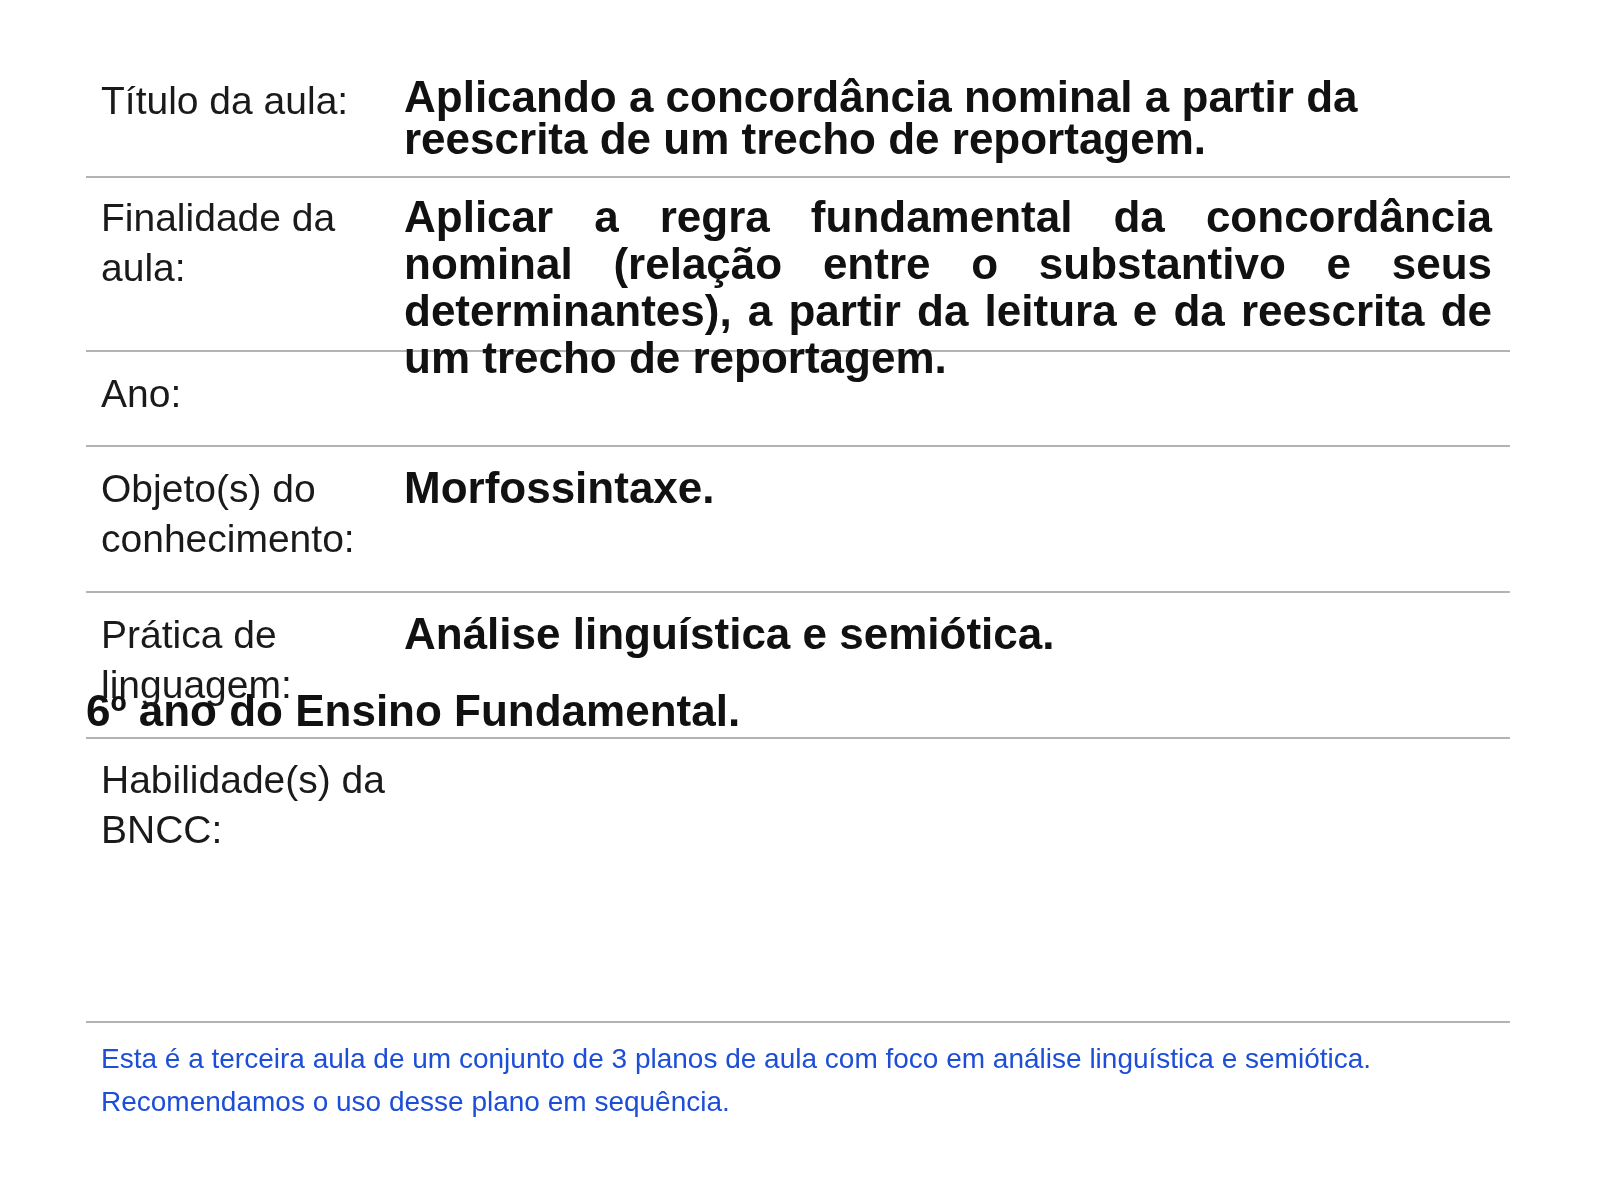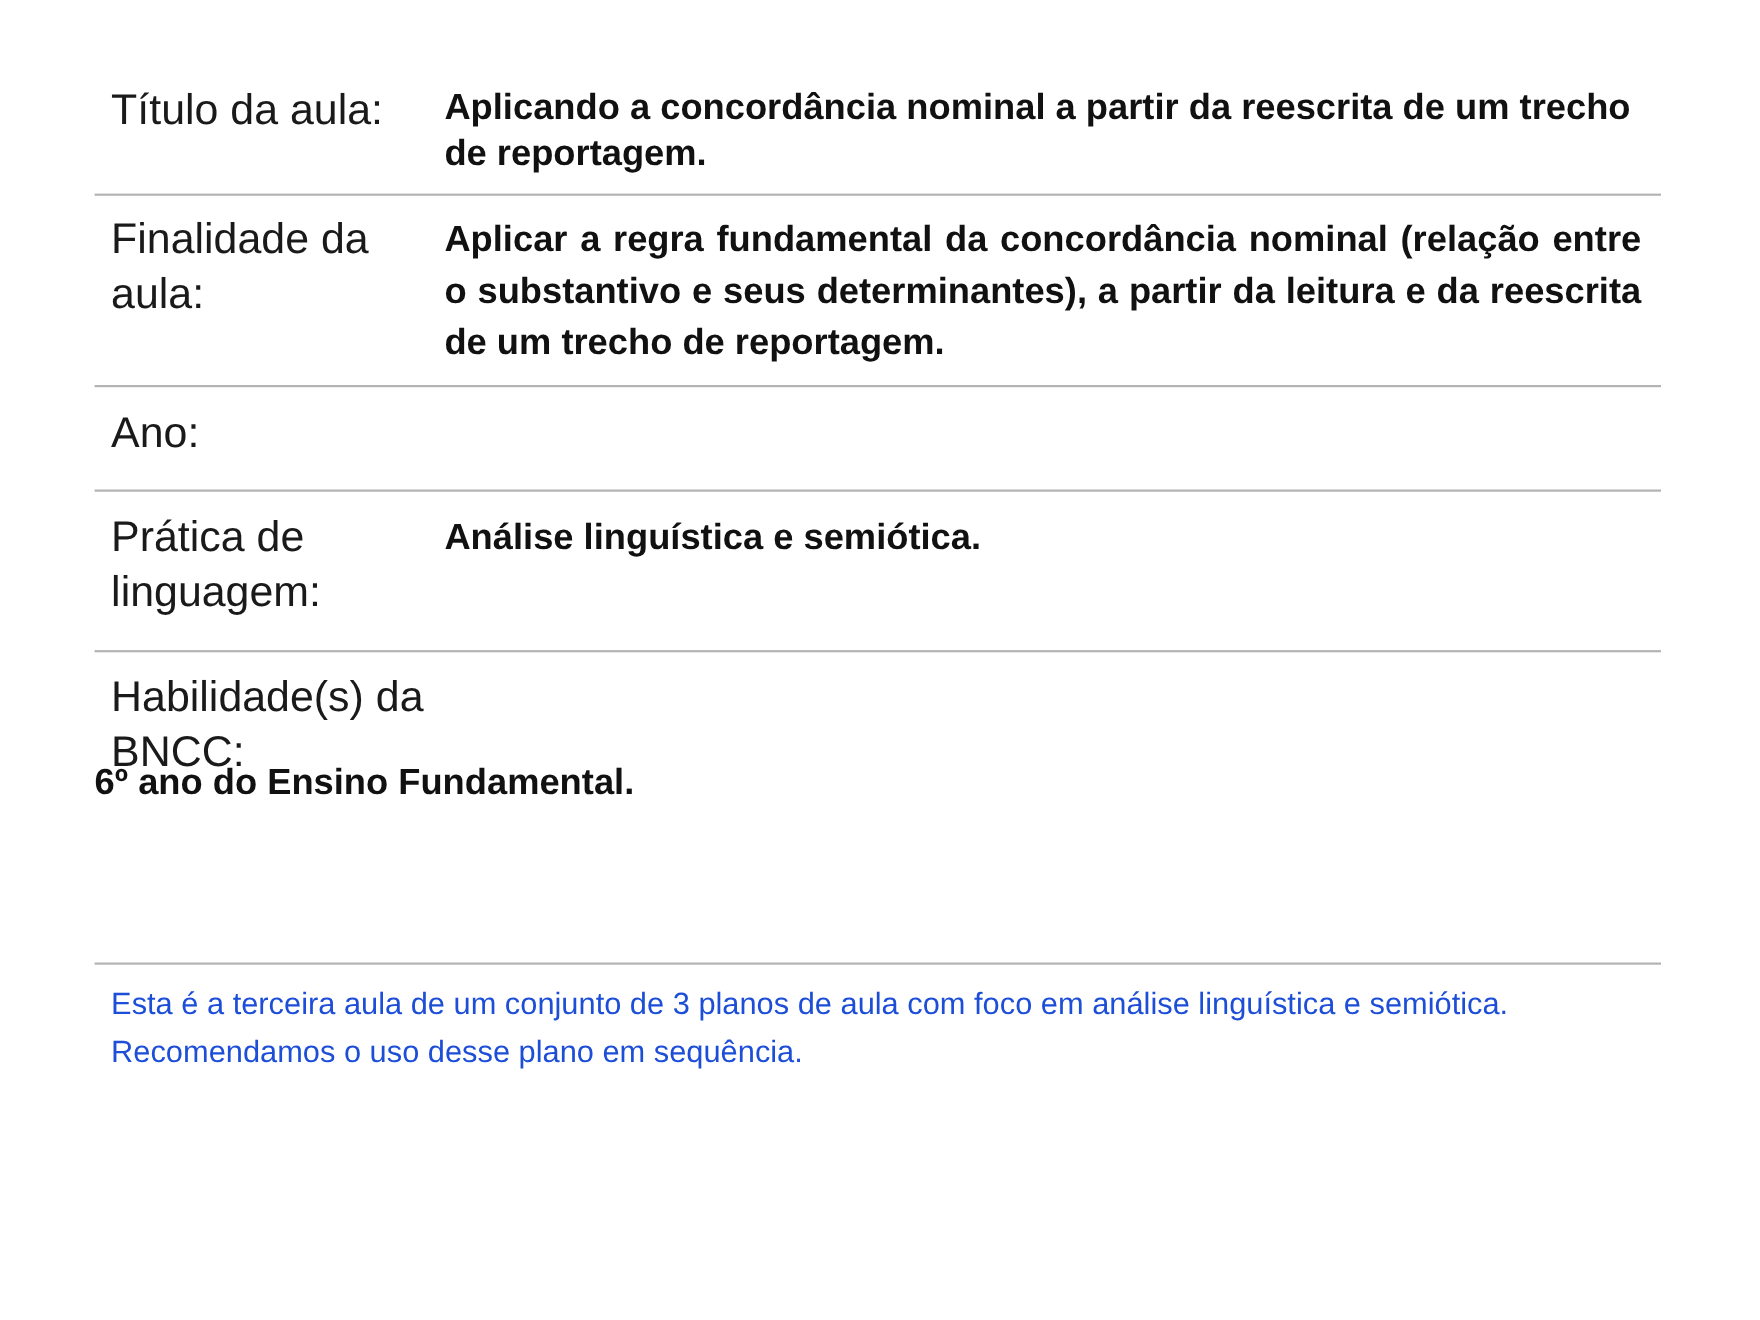--- a/index.html
+++ b/index.html
@@ -34,21 +34,21 @@
       box-sizing: border-box;
       font-size: 39px;
       line-height: 50px;
       font-weight: normal;
       color: #1a1a1a;
     }
     .value {
       flex: 1 1 auto;
       padding-right: 18px;
       box-sizing: border-box;
-      font-size: 33px;
+      font-size: 44px;
       line-height: 47px;
       font-weight: bold;
       color: #111111;
     }
     .value.justify { text-align: justify; }
 
     #row-titulo   { height: 118px; padding-top: 16px; }
     #row-titulo .value { line-height: 42px; }
     #row-finalidade { height: 174px; padding-top: 15px; }
     #row-ano      { height: 95px;  padding-top: 17px; flex-direction: column; }
@@ -77,20 +77,24 @@
   <div class="row" id="row-finalidade">
     <div class="label">Finalidade da aula:</div>
     <div class="value justify">Aplicar a regra fundamental da concordância nominal (relação entre o substantivo e seus determinantes), a partir da leitura e da reescrita de um trecho de reportagem.</div>
   </div>
 
   <div class="row" id="row-ano">
     <div class="label">Ano:</div>
     <div class="value">6º ano do Ensino Fundamental.</div>
   </div>
 
+  <div class="row" id="row-objeto">
+    <div class="label">Objeto(s) do conhecimento:</div>
+    <div class="value">Morfossintaxe.</div>
+  </div>
 
   <div class="row" id="row-pratica">
     <div class="label">Prática de linguagem:</div>
     <div class="value">Análise linguística e semiótica.</div>
   </div>
 
   <div class="row" id="row-habilidade">
     <div class="label">Habilidade(s) da BNCC:</div>
   </div>
 

